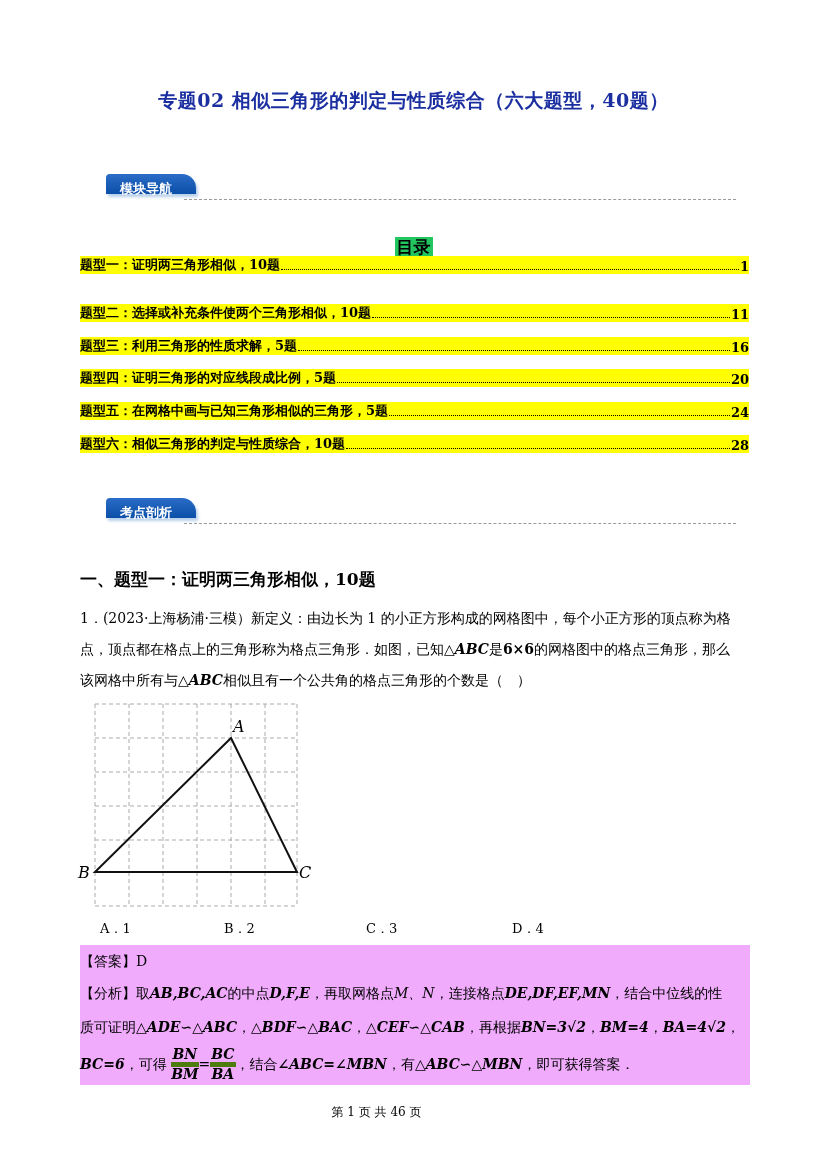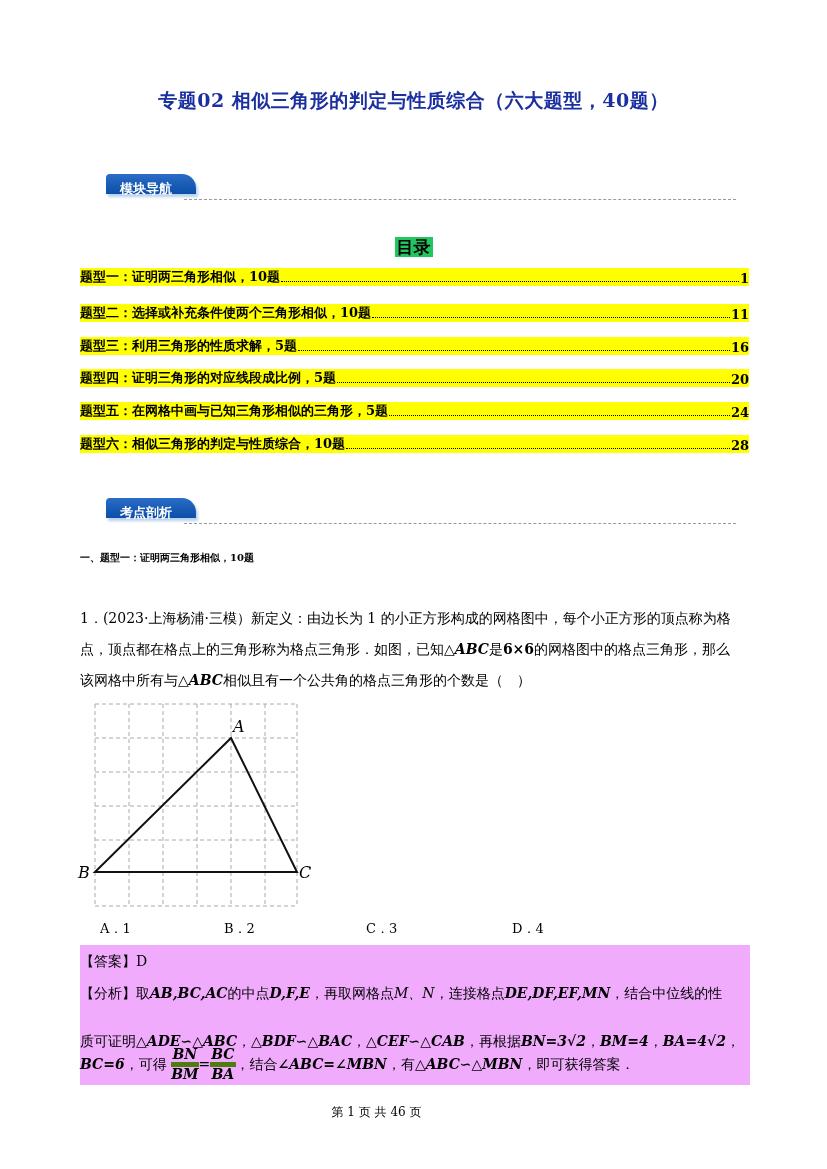--- a/index.html
+++ b/index.html
@@ -14,21 +14,21 @@
   .banner .tab span { position:absolute; left:14px; top:6px; color:#fff; font-size:13px; font-weight:bold;
           font-family:"DejaVu Sans","Liberation Sans",sans-serif; }
   .banner-line { position:absolute; left:184px; width:552px; height:0; border-top:1px dashed #9a9a9a; }
   .toc-head { position:absolute; top:236px; left:0; width:827px; text-align:center; }
   .toc-head span { background:#22c55e; font-size:17px; font-weight:bold; padding:0 2px; }
   .toc-row { position:absolute; left:80px; width:669px; height:18px; background:#ffff00;
              display:flex; align-items:flex-end; font-size:13px; font-weight:bold; }
   .toc-row .lbl { white-space:nowrap; }
   .toc-row .dots { flex:1; border-bottom:1px dotted #000; margin:0 1px 4px 1px; }
   .toc-row .pg { white-space:nowrap; }
-  .sec-head { position:absolute; top:551px; left:80px; font-size:10px; font-weight:bold; }
+  .sec-head { position:absolute; top:568px; left:80px; font-size:17px; font-weight:bold; }
   .para { position:absolute; left:80px; width:672px; font-size:14px; line-height:31px; }
   .opts { position:absolute; top:920px; left:100px; width:600px; font-size:13px; }
   .opts span { position:absolute; top:0; }
   .ansbox { position:absolute; top:945px; left:80px; width:670px; height:140px; background:#f0abfc; }
   .ansbox .line { position:absolute; left:0; font-size:14px; white-space:nowrap; }
   .m { font-style:italic; font-weight:bold; }
   .footer { position:absolute; top:1104px; left:0; width:753px; text-align:center; font-size:12px; }
   .frac { display:inline-block; vertical-align:middle; text-align:center; line-height:15px; }
   .frac .n { display:block; border-bottom:5px solid #4d7c0f; padding:0 1px; }
   .frac .d { display:block; }
@@ -41,21 +41,21 @@
 
 <div class="banner" style="top:174px;">
   <div class="tab">
       <span>模块导航</span>
     </div>
 </div>
 <div class="banner-line" style="top:199px;"></div>
 
 <div class="toc-head"><span>目录</span></div>
 
-<div class="toc-row" style="top:256px;margin-top:12px;">
+<div class="toc-row" style="top:256px;">
     <span class="lbl">题型一：证明两三角形相似，10题</span>
     <span class="dots"></span>
     <span class="pg">1</span>
   </div>
 <div class="toc-row" style="top:304px;">
     <span class="lbl">题型二：选择或补充条件使两个三角形相似，10题</span>
     <span class="dots"></span>
     <span class="pg">11</span>
   </div>
 <div class="toc-row" style="top:337px;">
@@ -122,21 +122,21 @@
   <span style="left:124px">B．2</span>
   <span style="left:266px">C．3</span>
   <span style="left:412px">D．4</span>
 </div>
 
 <div class="ansbox">
   <div class="line" style="top:8px;"><span>【答案】</span><span>D</span></div>
   <div class="line" style="top:40px;">
     <span>【分析】</span><span>取</span><span class="m">AB,BC,AC</span><span>的中点</span><span class="m">D,F,E</span><span>，再取网格点</span><span style="font-style:italic">M、N</span><span>，连接格点</span><span class="m">DE,DF,EF,MN</span><span>，结合中位线的性</span>
   </div>
-  <div class="line" style="top:88px;text-align:right;">
+  <div class="line" style="top:74px;text-align:right;">
     <span>质可证明</span><span class="m">△ADE∽△ABC</span><span>，</span><span class="m">△BDF∽△BAC</span><span>，</span><span class="m">△CEF∽△CAB</span><span>，再根据</span><span class="m">BN=3√2</span><span>，</span><span class="m">BM=4</span><span>，</span><span class="m">BA=4√2</span><span>，</span>
   </div>
   <div class="line" style="top:102px;">
     <span class="m">BC=6</span><span>，可得</span>
     <span class="frac m"><span class="n">BN</span><span class="d">BM</span></span><span>=</span><span class="frac m"><span class="n">BC</span><span class="d">BA</span></span><span>，结合</span><span class="m">∠ABC=∠MBN</span><span>，有</span><span class="m">△ABC∽△MBN</span><span>，即可获得答案．</span>
   </div>
 </div>
 
 <div class="footer">第 1 页 共 46 页</div>
 

